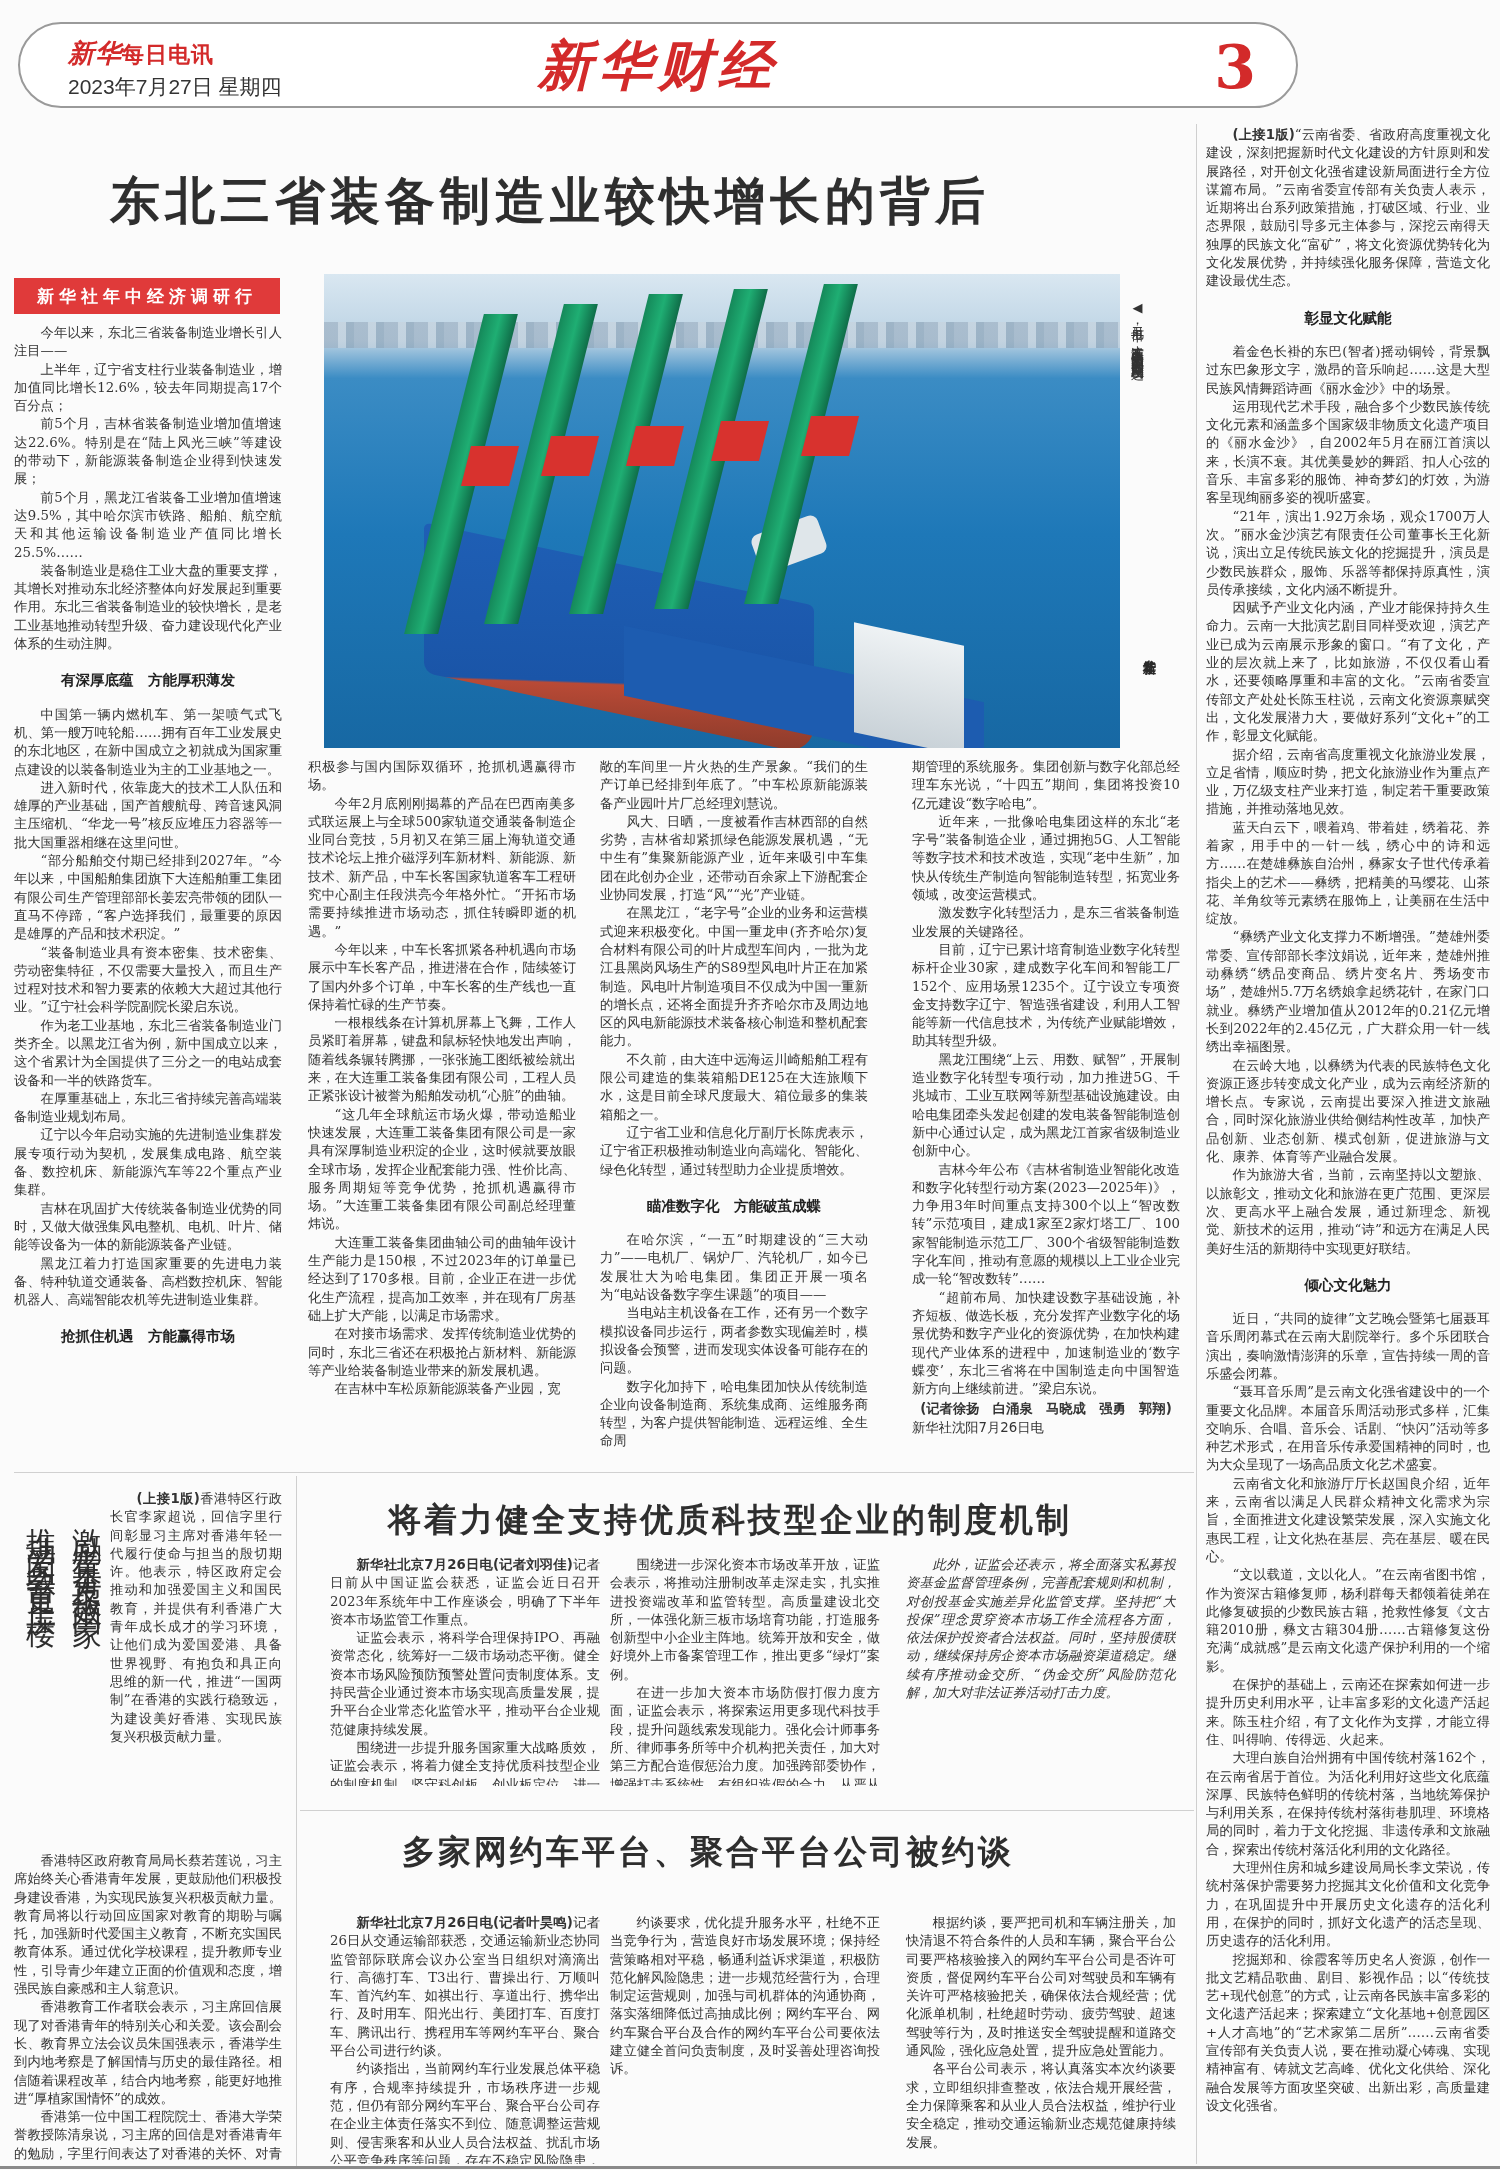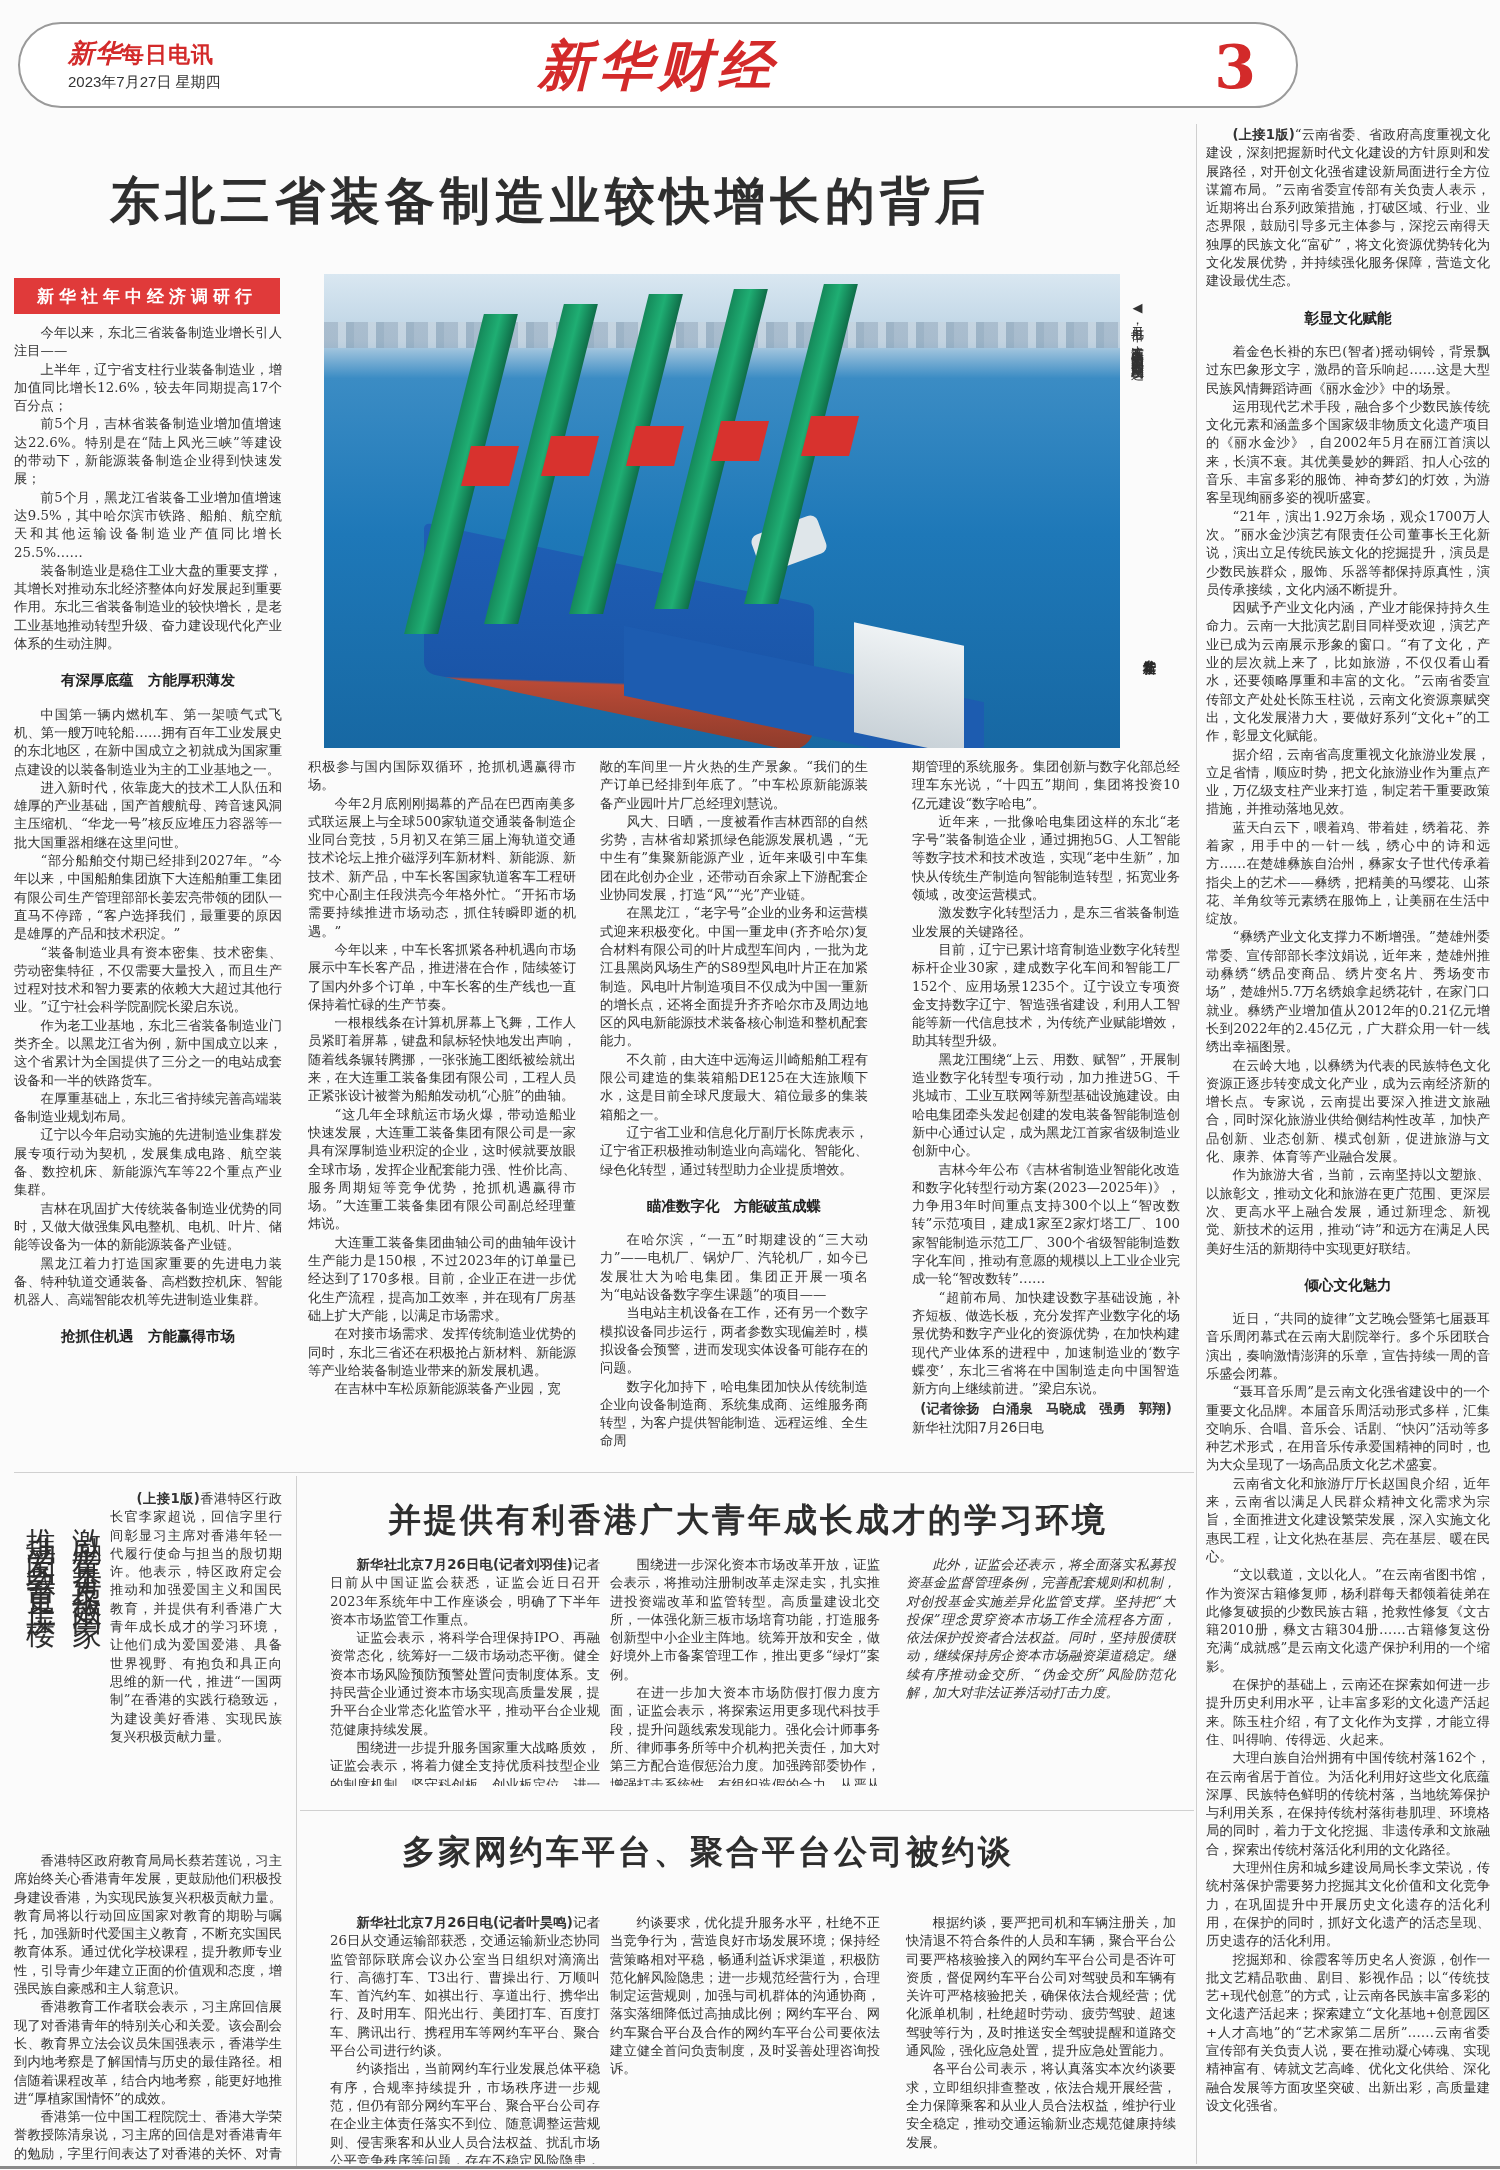--- a/index.html
+++ b/index.html
@@ -6,21 +6,21 @@
   html, body { width: 1500px; height: 2170px; background: #fbfbfb; overflow: hidden; }
   body { font-family: "DejaVu Serif", "Liberation Serif", serif; color: #2a2a2a; position: relative; }
 
   .masthead {
     position: absolute; left: 18px; top: 22px; width: 1280px; height: 86px;
     border: 2px solid #9a9a9a; border-radius: 44px; background: #fff;
   }
   .mast-left { position: absolute; left: 48px; top: 12px; }
   .mast-brand { font-family: "DejaVu Serif", serif; font-size: 26px; font-weight: bold; color: #d32a2a; font-style: italic; letter-spacing: 1px; }
   .mast-brand .sub { font-style: normal; color: #d32a2a; font-size: 22px; }
-  .mast-date { font-family: "Liberation Sans", sans-serif; font-size: 15px; color: #333; margin-top: 2px; }
+  .mast-date { font-family: "Liberation Sans", sans-serif; font-size: 21px; color: #333; margin-top: 2px; }
   .mast-center { position: absolute; left: 50%; transform: translateX(-50%); top: 6px; font-size: 54px; font-weight: bold; color: #d32a2a; font-style: italic; letter-spacing: 6px; }
   .mast-page { position: absolute; right: 40px; top: 8px; font-family: "DejaVu Serif", serif; font-size: 60px; font-weight: bold; color: #d32a2a; }
 
   .headline {
     position: absolute; left: 110px; top: 168px; width: 980px;
     font-size: 50px; font-weight: bold; color: #2e2e2e; letter-spacing: 5px;
     font-family: "DejaVu Serif", serif;
   }
   .red-tag {
     position: absolute; left: 14px; top: 278px; width: 266px; height: 36px;
@@ -185,21 +185,21 @@
   <p><span class="lead">(上接1版)</span><span>香港特区行政长官李家超说，回信字里行间彰显习主席对香港年轻一代履行使命与担当的殷切期许。他表示，特区政府定会推动和加强爱国主义和国民教育，并提供有利香港广大青年成长成才的学习环境，让他们成为爱国爱港、具备世界视野、有抱负和具正向思维的新一代，推进“一国两制”在香港的实践行稳致远，为建设美好香港、实现民族复兴积极贡献力量。</span></p>
 </div>
 <div class="col" style="left:14px; top:1852px; width:268px; height:310px; overflow:hidden;">
   <p>香港特区政府教育局局长蔡若莲说，习主席始终关心香港青年发展，更鼓励他们积极投身建设香港，为实现民族复兴积极贡献力量。教育局将以行动回应国家对教育的期盼与嘱托，加强新时代爱国主义教育，不断充实国民教育体系。通过优化学校课程，提升教师专业性，引导青少年建立正面的价值观和态度，增强民族自豪感和主人翁意识。</p>
   <p>香港教育工作者联会表示，习主席回信展现了对香港青年的特别关心和关爱。该会副会长、教育界立法会议员朱国强表示，香港学生到内地考察是了解国情与历史的最佳路径。相信随着课程改革，结合内地考察，能更好地推进“厚植家国情怀”的成效。</p>
   <p>香港第一位中国工程院院士、香港大学荣誉教授陈清泉说，习主席的回信是对香港青年的勉励，字里行间表达了对香港的关怀、对青年的爱护，一定能激发香港年轻一代的使命感和担当，践行习主席的嘱托，为祖国、为香港的建设作出积极贡献。</p>
 </div>
 
 <div class="divider-v" style="left:296px; top:1476px; height:690px;"></div>
 
-<div class="sub-headline" style="left:388px; top:1498px;">并提供有利香港广大青年成长成才的学习环境</div>
+<div class="sub-headline" style="left:388px; top:1498px;">将着力健全支持优质科技型企业的制度机制</div>
 <div class="col" style="left:330px; top:1556px; width:270px; height:230px; overflow:hidden;">
   <p><span class="lead">新华社北京7月26日电(记者刘羽佳)</span><span>记者日前从中国证监会获悉，证监会近日召开2023年系统年中工作座谈会，明确了下半年资本市场监管工作重点。</span></p>
   <p>证监会表示，将科学合理保持IPO、再融资常态化，统筹好一二级市场动态平衡。健全资本市场风险预防预警处置问责制度体系。支持民营企业通过资本市场实现高质量发展，提升平台企业常态化监管水平，推动平台企业规范健康持续发展。</p>
   <p>围绕进一步提升服务国家重大战略质效，证监会表示，将着力健全支持优质科技型企业的制度机制，坚守科创板、创业板定位，进一步提升服务的精准性。推动公司债和企业债协同发展，做优做强科创债，抓紧推动消费基础设施等新类型公募REITs项目落地。同时进一步提升期货市场功能。</p>
 </div>
 <div class="col" style="left:610px; top:1556px; width:270px; height:230px; overflow:hidden;">
   <p>围绕进一步深化资本市场改革开放，证监会表示，将推动注册制改革走深走实，扎实推进投资端改革和监管转型。高质量建设北交所，一体强化新三板市场培育功能，打造服务创新型中小企业主阵地。统筹开放和安全，做好境外上市备案管理工作，推出更多“绿灯”案例。</p>
   <p>在进一步加大资本市场防假打假力度方面，证监会表示，将探索运用更多现代科技手段，提升问题线索发现能力。强化会计师事务所、律师事务所等中介机构把关责任，加大对第三方配合造假惩治力度。加强跨部委协作，增强打击系统性、有组织造假的合力，从严从快从重查处典型违法案件。</p>
 </div>
 <div class="col" style="left:906px; top:1556px; width:270px; height:230px; overflow:hidden;font-style:italic;">

